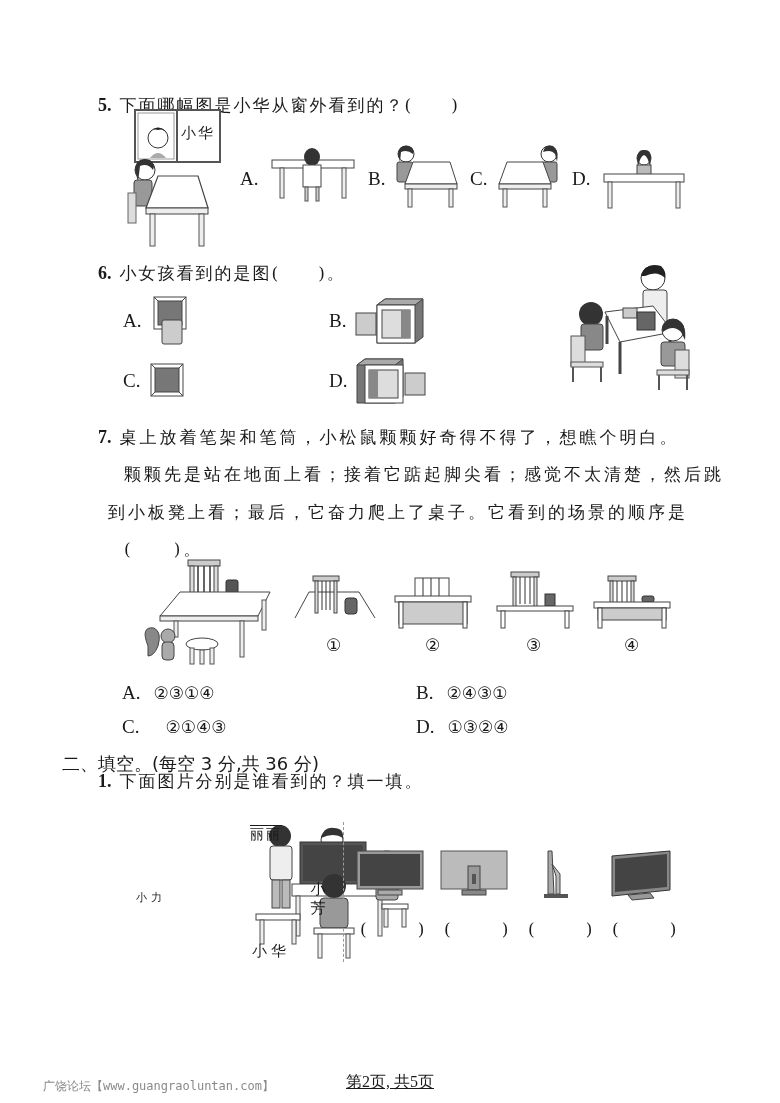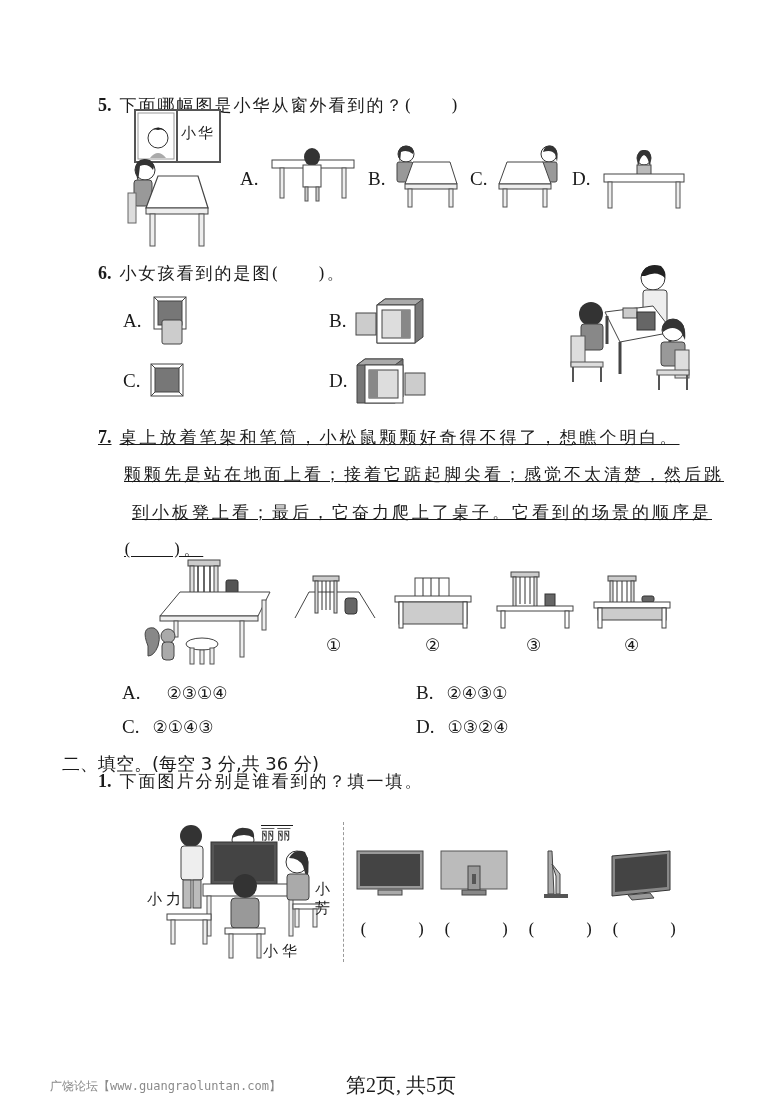--- a/index.html
+++ b/index.html
@@ -1,27 +1,27 @@
 <!DOCTYPE html>
 <html><head>
 <meta charset="utf-8">
 <style>
   html,body{margin:0;padding:0;background:#fff;}
   body{width:780px;height:1103px;position:relative;overflow:hidden;
        font-family:"DejaVu Serif","Liberation Serif",serif;color:#1a1a1a;}
   .abs{position:absolute;}
   .q{font-size:17px;letter-spacing:2px;white-space:nowrap;}
   .qnum{font-family:"Liberation Serif",serif;font-weight:bold;font-size:18px;margin-right:8px;letter-spacing:0;}
-  .para{font-size:17px;letter-spacing:3px;line-height:37px;white-space:nowrap;text-decoration:underline;}
+  .para{font-size:17px;letter-spacing:3px;line-height:37px;white-space:nowrap;}
   .opt{font-family:"Liberation Serif",serif;font-size:19px;}
   .sec{font-family:"DejaVu Sans","Liberation Sans",sans-serif;font-size:18px;white-space:nowrap;}
   .circ{font-family:"DejaVu Sans",sans-serif;font-size:17px;}
   svg{position:absolute;overflow:visible;}
   .footer-left{font-family:"DejaVu Sans Mono","Liberation Mono",monospace;font-size:12px;color:#8a8a8a;}
-  .footer-center{font-family:"Liberation Serif",serif;font-size:20px;}
+  .footer-center{font-family:"Liberation Serif",serif;font-size:16px;text-decoration:underline;}
   .paren{font-size:17px;}
 </style>
 </head>
 <body>
 
 <div class="abs q" style="left:98px;top:72px;margin-top:22px;">
   <span class="qnum">5.</span><span>下面哪幅图是小华从窗外看到的？(　　)</span>
 </div>
 
 <div class="abs" style="left:128px;top:108px;width:95px;height:140px;">
@@ -160,21 +160,21 @@
   <rect x="110" y="88" width="14" height="28" fill="#ddd" stroke="#555"></rect>
   <rect x="92" y="108" width="32" height="5" fill="#ddd" stroke="#555"></rect>
   <line x1="94" y1="113" x2="94" y2="128" stroke="#555" stroke-width="2"></line>
   <line x1="122" y1="113" x2="122" y2="128" stroke="#555" stroke-width="2"></line>
 </svg>
 
 <div class="abs para" style="left:98px;top:419px;">
   <span class="qnum">7.</span><span>桌上放着笔架和笔筒，小松鼠颗颗好奇得不得了，想瞧个明白。</span>
 </div>
 <div class="abs para" style="left:124px;top:456px;text-align:right;">颗颗先是站在地面上看；接着它踮起脚尖看；感觉不太清楚，然后跳</div>
-<div class="abs para" style="left:132px;top:494px;">到小板凳上看；最后，它奋力爬上了桌子。它看到的场景的顺序是</div>
+<div class="abs para" style="left:108px;top:494px;">到小板凳上看；最后，它奋力爬上了桌子。它看到的场景的顺序是</div>
 <div class="abs para" style="left:124px;top:531px;">(　　)。</div>
 
 <svg style="left:140px;top:556px;" width="135" height="112">
 
   <rect x="48" y="4" width="32" height="6" fill="#ccc" stroke="#444"></rect>
   <rect x="50" y="10" width="4" height="36" fill="#ddd" stroke="#444"></rect>
   <rect x="74" y="10" width="4" height="36" fill="#ddd" stroke="#444"></rect>
   <line x1="58" y1="10" x2="58" y2="42" stroke="#333" stroke-width="1.5"></line>
   <line x1="64" y1="10" x2="64" y2="42" stroke="#333" stroke-width="1.5"></line>
   <line x1="70" y1="10" x2="70" y2="42" stroke="#333" stroke-width="1.5"></line>
@@ -248,42 +248,42 @@
   <rect x="50" y="20" width="12" height="6" rx="2" fill="#666" stroke="#333"></rect>
   <rect x="2" y="26" width="76" height="6" fill="#fff" stroke="#444"></rect>
   <rect x="6" y="32" width="68" height="12" fill="#ccc" stroke="#444"></rect>
   <rect x="6" y="32" width="4" height="20" fill="#fff" stroke="#444"></rect>
   <rect x="70" y="32" width="4" height="20" fill="#fff" stroke="#444"></rect>
 </svg>
 <div class="abs circ" style="left:624px;top:635px;">④</div>
 
 <div class="abs" style="left:122px;top:682px;">
   <span class="opt">A.</span>
-  <span class="circ" style="margin-left:21px;">②③①④</span>
+  <span class="circ" style="margin-left:8px;">②③①④</span>
 </div>
 <div class="abs" style="left:416px;top:682px;">
   <span class="opt">B.</span>
   <span class="circ" style="margin-left:8px;">②④③①</span>
 </div>
 <div class="abs" style="left:122px;top:716px;">
   <span class="opt">C.</span>
-  <span class="circ" style="margin-left:8px;">②①④③</span>
+  <span class="circ" style="margin-left:21px;">②①④③</span>
 </div>
 <div class="abs" style="left:416px;top:716px;">
   <span class="opt">D.</span>
   <span class="circ" style="margin-left:8px;">①③②④</span>
 </div>
 
 <div class="abs sec" style="left:62px;top:752px;">二、填空。(每空 3 分,共 36 分)</div>
 
 <div class="abs q" style="left:98px;top:770px;">
   <span class="qnum">1.</span><span>下面图片分别是谁看到的？填一填。</span>
 </div>
 
-<div class="abs" style="left:147px;top:822px;width:200px;height:142px;">
+<div class="abs" style="left:136px;top:822px;width:200px;height:142px;text-align:center;">
   <svg width="200" height="142">
 
     <circle cx="96" cy="18" r="11" fill="#fff" stroke="#333"></circle>
     <path d="M85 16 Q88 4 98 6 Q108 6 107 16 Q98 10 85 16Z" fill="#333"></path>
 
     <rect x="64" y="20" width="66" height="42" fill="#555" stroke="#333"></rect>
     <rect x="67" y="23" width="60" height="36" fill="#444"></rect>
 
     <rect x="56" y="62" width="96" height="12" fill="#fff" stroke="#444"></rect>
     <rect x="60" y="74" width="4" height="40" fill="#eee" stroke="#555"></rect>
@@ -305,21 +305,21 @@
     <rect x="148" y="87" width="4" height="18" fill="#eee" stroke="#555"></rect>
     <rect x="166" y="87" width="4" height="18" fill="#eee" stroke="#555"></rect>
 
     <circle cx="98" cy="64" r="12" fill="#333"></circle>
     <rect x="84" y="76" width="28" height="30" rx="4" fill="#999" stroke="#444"></rect>
     <rect x="78" y="106" width="40" height="6" fill="#fff" stroke="#444"></rect>
     <rect x="82" y="112" width="4" height="24" fill="#eee" stroke="#555"></rect>
     <rect x="110" y="112" width="4" height="24" fill="#eee" stroke="#555"></rect>
   </svg>
   <span class="abs" style="left:114px;top:4px;font-size:14px;letter-spacing:2px;text-decoration:overline;font-family:'DejaVu Sans',sans-serif;">丽丽</span>
-  <span class="abs" style="left:0px;top:68px;font-size:15px;letter-spacing:4px;font-family:'DejaVu Sans',sans-serif;">小力</span>
+  <span class="abs" style="left:0px;top:68px;font-size:11px;letter-spacing:4px;font-family:'DejaVu Sans',sans-serif;">小力</span>
   <span class="abs" style="left:168px;top:58px;font-size:15px;letter-spacing:4px;font-family:'DejaVu Sans',sans-serif;">小芳</span>
   <span class="abs" style="left:116px;top:120px;font-size:15px;letter-spacing:4px;font-family:'DejaVu Sans',sans-serif;">小华</span>
 </div>
 
 <div class="abs" style="left:343px;top:822px;width:0;height:140px;border-left:1.5px dashed #999;"></div>
 
 <svg style="left:356px;top:850px;" width="68" height="48">
   <rect x="1" y="1" width="66" height="38" fill="#999" stroke="#444"></rect>
   <rect x="4" y="4" width="60" height="32" fill="#444"></rect>
   <rect x="22" y="40" width="24" height="5" fill="#aaa" stroke="#444"></rect>
@@ -339,14 +339,14 @@
   <polygon points="2,6 60,1 60,40 2,46" fill="#888" stroke="#333"></polygon>
   <polygon points="5,9 57,4 57,37 5,42" fill="#444"></polygon>
   <polygon points="18,45 40,43 44,48 22,50" fill="#999" stroke="#444"></polygon>
 </svg>
 
 <div class="abs paren" style="left:360px;top:918px;word-spacing:30px;">(　　　)</div>
 <div class="abs paren" style="left:444px;top:918px;">(　　　)</div>
 <div class="abs paren" style="left:528px;top:918px;">(　　　)</div>
 <div class="abs paren" style="left:612px;top:918px;">(　　　)</div>
 
-<div class="abs footer-left" style="left:50px;top:1078px;">广饶论坛【www.guangraoluntan.com】</div>
+<div class="abs footer-left" style="left:43px;top:1078px;">广饶论坛【www.guangraoluntan.com】</div>
 <div class="abs footer-center" style="left:346px;top:1072px;">第2页, 共5页</div>
 
 </body></html>

